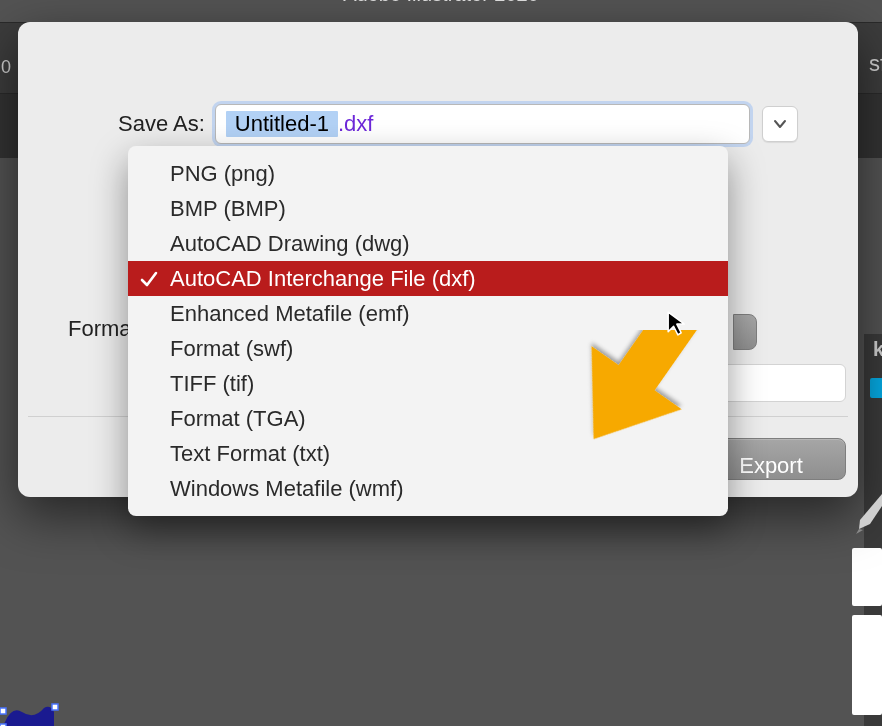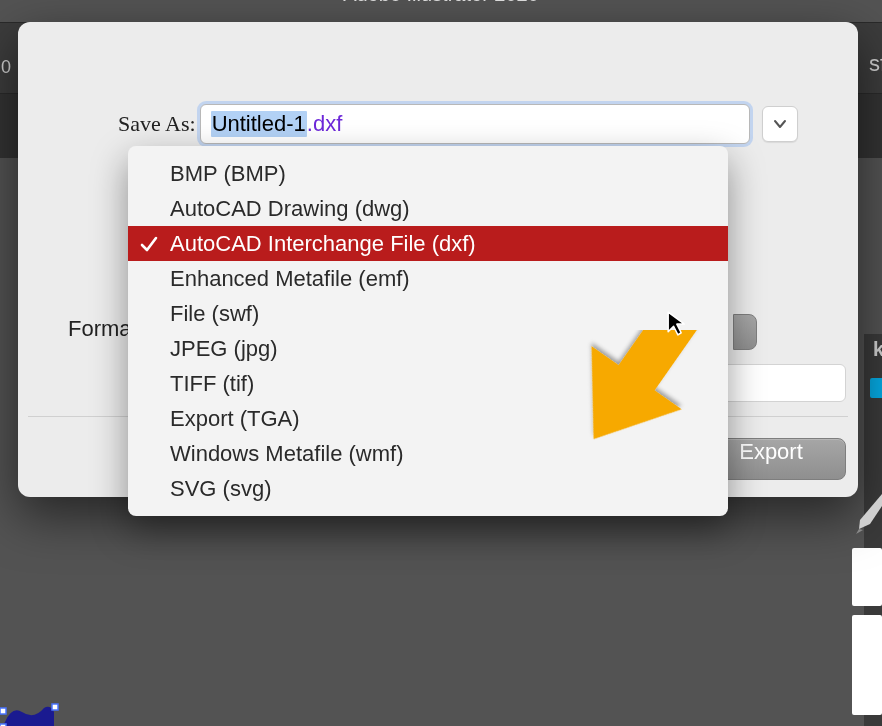--- a/index.html
+++ b/index.html
@@ -96,40 +96,39 @@
     .dialog-row-save {
       position: absolute;
       top: 82px; left: 0; right: 0;
       display: flex;
       align-items: center;
       padding: 0 60px 0 100px;
     }
     .save-label {
       font-size: 22px;
       color: #222;
-      margin-right: 4px;
-      font-family: Liberation Serif, serif;
+      margin-right: 10px;
     }
     .filename-input {
       flex: 1;
       height: 40px;
       border: 1px solid #b8b8b8;
       border-radius: 6px;
       background: #fff;
       padding: 0 10px;
       font-size: 22px;
       display: flex;
       align-items: center;
       box-shadow: 0 0 0 3px rgba(118,168,246,0.35);
       position: relative;
     }
     .filename-selected {
       background: #b2d1f5;
       border-radius: 1px;
-      padding: 0 1px;
+      padding: 0 9px;
     }
     .filename-ext {
       color: #6d28d9;
     }
     .history-btn {
       width: 36px; height: 36px;
       margin-left: 12px;
       background: #fff;
       border: 1px solid #cfcfcf;
       border-radius: 6px;
@@ -159,21 +158,21 @@
     }
     .export-btn {
       position: absolute;
       top: 416px; right: 12px;
       width: 150px; height: 42px;
       border-radius: 8px;
       border: 1px solid #7e7e7e;
       background: linear-gradient(#a6a6a6, #8f8f8f);
       color: #fff;
       font-size: 22px;
-      display: flex; align-items: flex-start; justify-content: center;
+      display: flex; align-items: flex-end; justify-content: center;
       cursor: pointer;
       box-shadow: inset 0 1px 0 rgba(255,255,255,0.2);
     }
     .badge-behind-dropdown {
       position: absolute;
       top: 292px; left: 715px;
       width: 24px; height: 36px;
       background: linear-gradient(#a6a6a6,#8f8f8f);
       border: 1px solid #7e7e7e;
       border-top-right-radius: 8px;
@@ -294,51 +293,51 @@
 
   <div class="dialog-divider"></div>
 
   <div class="export-btn">
     <span>Export</span>
   </div>
 </div>
 
 <div class="dropdown" id="format-dropdown">
     <div class="dd-item">
+      <span>PNG (png)</span>
+    </div>
+    <div class="dd-item">
       <span>BMP (BMP)</span>
     </div>
     <div class="dd-item">
       <span>AutoCAD Drawing (dwg)</span>
     </div>
     <div class="dd-item selected">
       <svg viewBox="0 0 18 18" class="dd-check">
         <path d="M2 10 L7 15 L16 3" fill="none" stroke="#fff" stroke-width="2.6" stroke-linecap="round" stroke-linejoin="round"></path>
       </svg>
       <span>AutoCAD Interchange File (dxf)</span>
     </div>
     <div class="dd-item">
       <span>Enhanced Metafile (emf)</span>
     </div>
     <div class="dd-item">
-      <span>File (swf)</span>
-    </div>
-    <div class="dd-item">
-      <span>JPEG (jpg)</span>
+      <span>Format (swf)</span>
     </div>
     <div class="dd-item">
       <span>TIFF (tif)</span>
     </div>
     <div class="dd-item">
-      <span>Export (TGA)</span>
+      <span>Format (TGA)</span>
+    </div>
+    <div class="dd-item">
+      <span>Text Format (txt)</span>
     </div>
     <div class="dd-item">
       <span>Windows Metafile (wmf)</span>
-    </div>
-    <div class="dd-item">
-      <span>SVG (svg)</span>
     </div>
   </div>
 
 <div class="cursor-container">
   <svg viewBox="0 0 24 24" width="26" height="26">
     <path d="M2 2 L2 20 L7 15 L11 23 L14 21 L10 13 L17 13 Z" fill="#000" stroke="#fff" stroke-width="1.4" stroke-linejoin="round"></path>
   </svg>
 </div>
 
 <div class="big-arrow">

